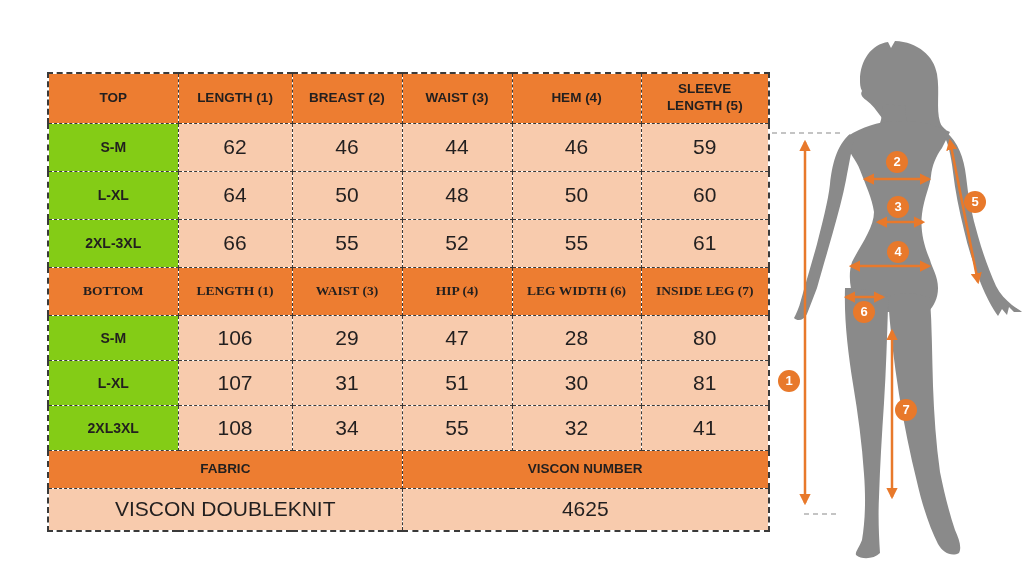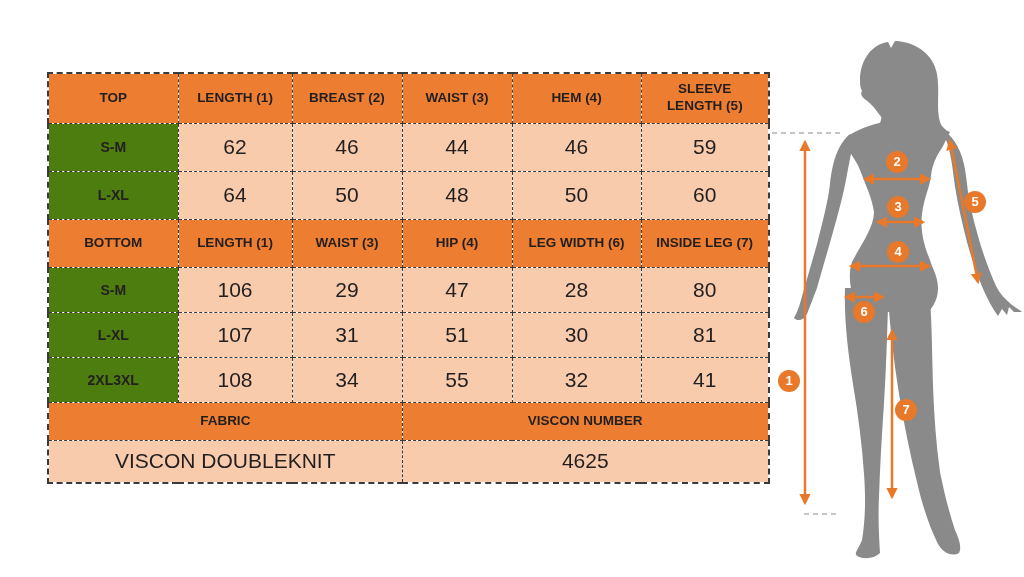--- a/index.html
+++ b/index.html
@@ -6,25 +6,25 @@
   .page{position:relative;width:1024px;height:577px;background:#ffffff;
         font-family:"Liberation Sans",sans-serif;overflow:hidden;}
 
   
   table.size-table{position:absolute;left:47px;top:72px;width:721px;
     border-collapse:collapse;table-layout:fixed;border:2px dashed #3a3a3a;}
   .size-table th,.size-table td{border:1px dashed #3a3a3a;text-align:center;
     vertical-align:middle;padding:0 4px;color:#221f1f;overflow:hidden;}
   tr.hdr-row th{background:#ED7D31;font-weight:bold;font-size:13.5px;line-height:1.25;}
   th.tight{padding:0 16px;margin-left:40px;}
-  td.size-cell{background:#4d7c0f;font-weight:bold;font-size:14px;}
+  td.size-cell{background:#84cc16;font-weight:bold;font-size:14px;}
   td.value-cell{background:#F8CBAD;font-weight:normal;font-size:21px;}
   tr.top-hdr{height:50px;}
   tr.top-data{height:48px;}
-  tr.bottom-hdr{height:48px;}
+  tr.bottom-hdr{height:48px;font-family:Liberation Serif, serif;}
   tr.bottom-data{height:45px;}
   tr.footer-hdr{height:38px;}
   tr.footer-val{height:43px;margin-top:31px;}
 
   .weight-note{position:absolute;left:650px;top:537px;width:122px;text-align:right;
     font-size:12.5px;font-weight:bold;color:#ef4444;margin-top:44px;}
 
   
   .figure{position:absolute;left:760px;top:0;width:264px;height:577px;}
   .figure svg{position:absolute;left:0;top:0;}
@@ -70,20 +70,28 @@
         <td class="value-cell">46</td>
         <td class="value-cell">59</td>
       </tr>
       <tr class="top-data">
         <td class="size-cell">L-XL</td>
         <td class="value-cell">64</td>
         <td class="value-cell">50</td>
         <td class="value-cell">48</td>
         <td class="value-cell">50</td>
         <td class="value-cell">60</td>
+      </tr>
+      <tr class="top-data">
+        <td class="size-cell">2XL-3XL</td>
+        <td class="value-cell">66</td>
+        <td class="value-cell">55</td>
+        <td class="value-cell">52</td>
+        <td class="value-cell">55</td>
+        <td class="value-cell">61</td>
       </tr>
       <tr class="hdr-row bottom-hdr">
         <th>BOTTOM</th>
         <th>LENGTH (1)</th>
         <th>WAIST (3)</th>
         <th>HIP (4)</th>
         <th>LEG WIDTH (6)</th>
         <th>INSIDE LEG (7)</th>
       </tr>
       <tr class="bottom-data">

